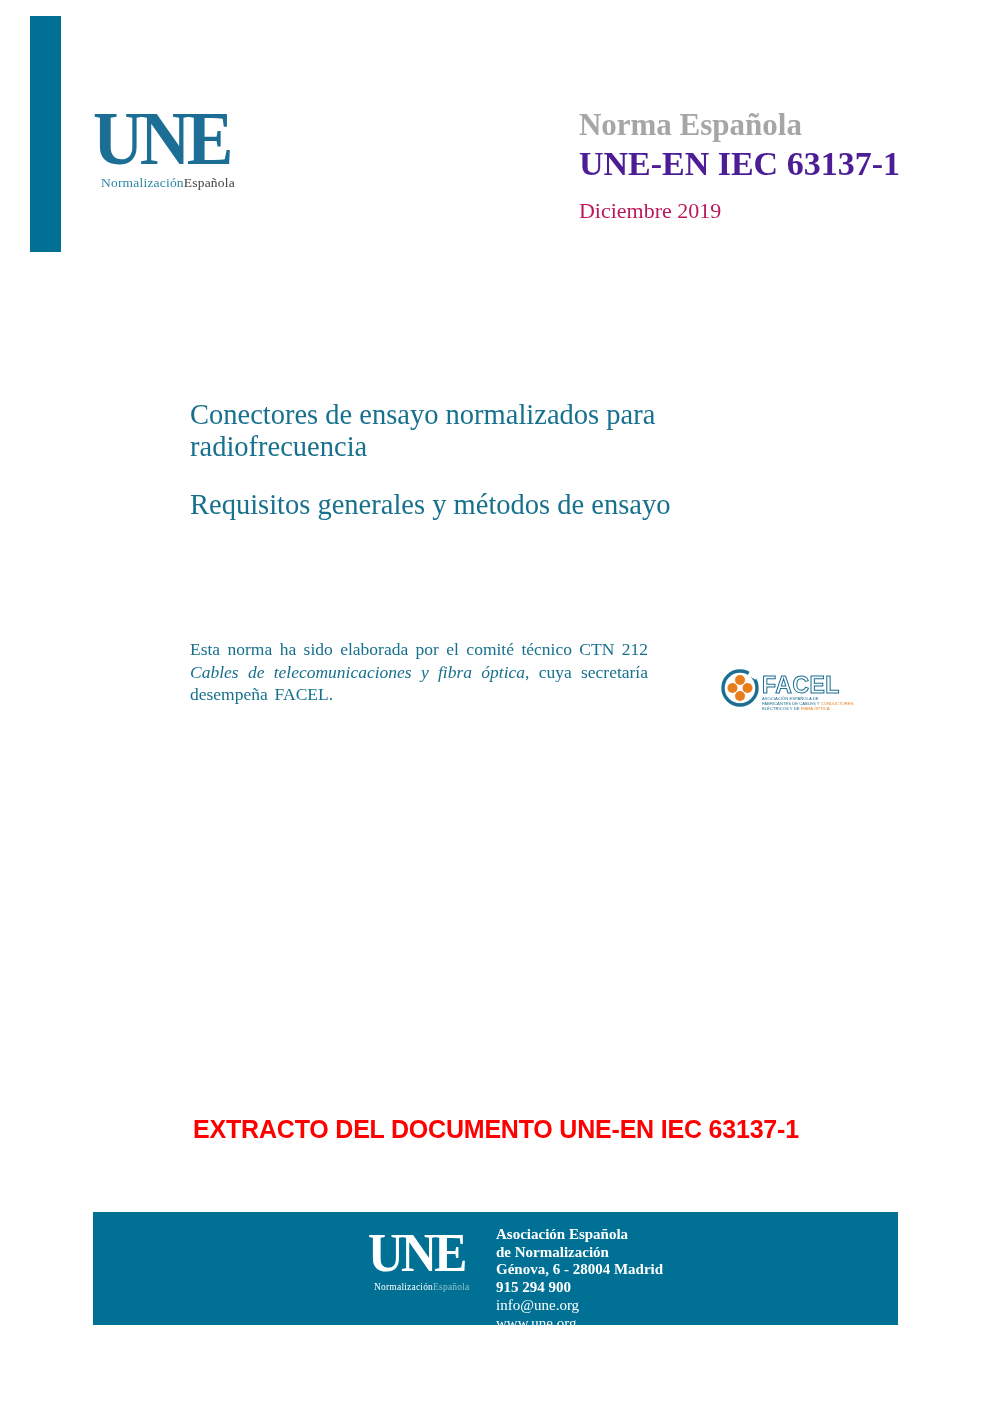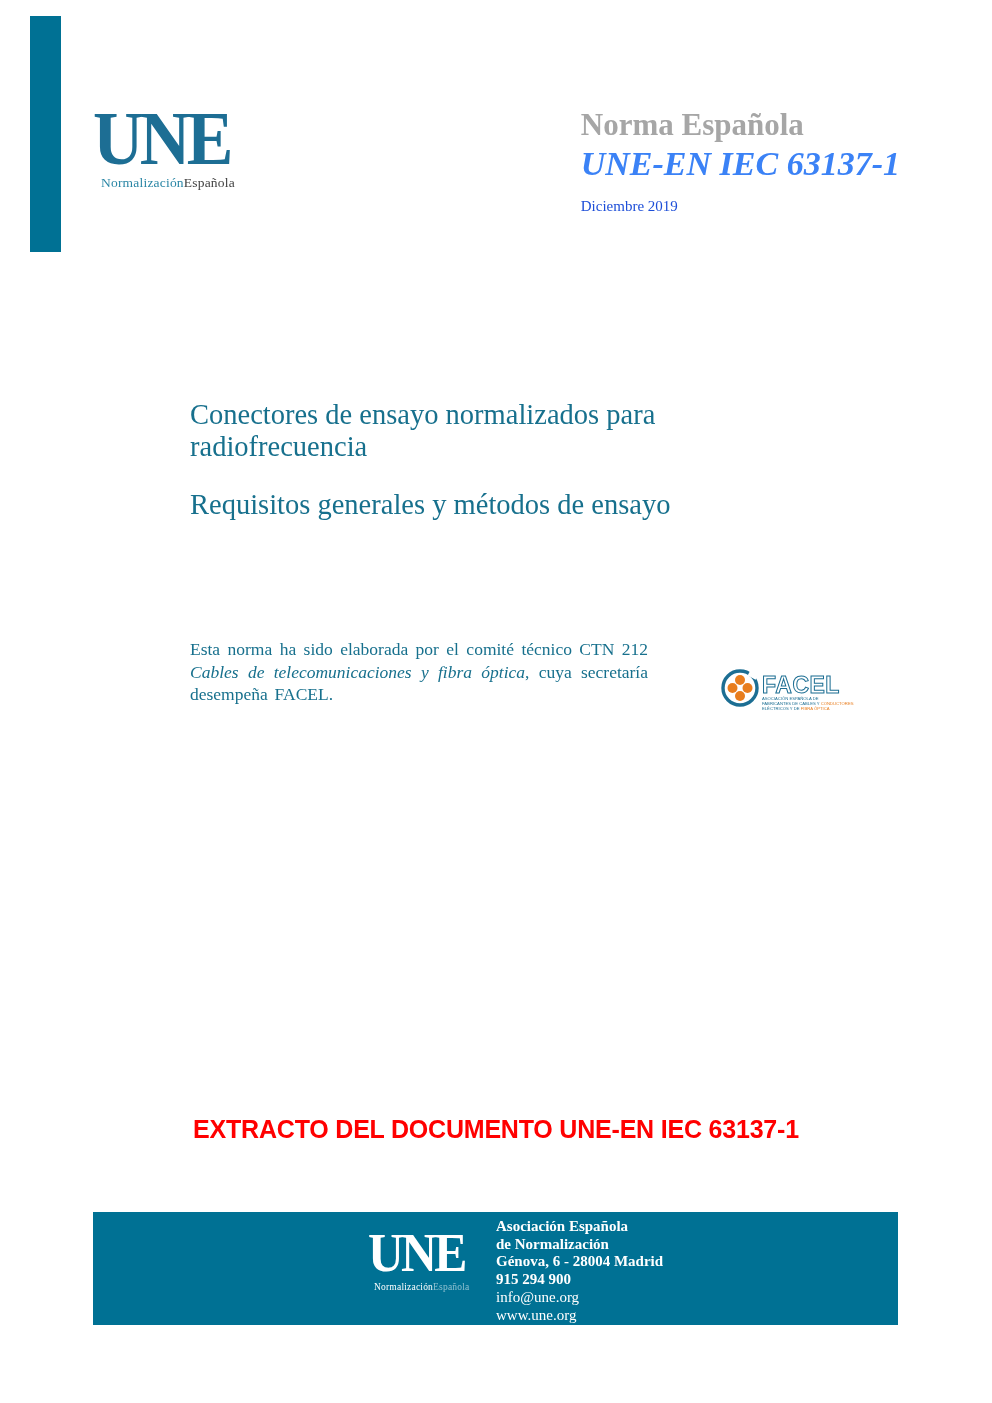--- a/index.html
+++ b/index.html
@@ -28,22 +28,22 @@
   .une-tagline {
     position:absolute; left:8px; top:75px; font-size:13.5px; white-space:nowrap;
     letter-spacing:0.2px;
   }
   .une-tagline .t1 { color:#2A86A5; }
   .une-tagline .t2 { color:#3F3F3F; }
 
   
   .head-right { position:absolute; right:92px; top:92px; }
   .doc-type  { font-size:31px; font-weight:bold; color:#A6A6A6; line-height:1.1; }
-  .doc-code  { font-size:34px; font-weight:bold; color:#3b82f6; line-height:1.2; margin-top:2px;font-style:italic; }
-  .doc-date  { font-size:15px; color:#1d4ed8; margin-top:13px; }
+  .doc-code  { font-size:34px; font-weight:bold; color:#4c1d95; line-height:1.2; margin-top:2px; }
+  .doc-date  { font-size:22px; color:#be185d; margin-top:13px; }
 
   
   .title-block { position:absolute; left:190px; top:383px; width:565px; color:#17708D; }
   .title-block p { font-size:28.5px; line-height:32px; }
   .title-block p + p { margin-top:26px; }
 
   
   .committee {
     position:absolute; left:190px; top:622px; width:458px;
     font-size:17.5px; line-height:22.6px; color:#17708D;
@@ -71,21 +71,21 @@
     font-weight:bold; color:#ffffff; font-size:54px; line-height:1;
     letter-spacing:-3px; transform:scaleX(0.92); transform-origin:left top;
     white-space:nowrap;
   }
   .footer-tagline {
     position:absolute; left:6px; top:56px; font-size:9.5px; white-space:nowrap;
     letter-spacing:0.2px;
   }
   .footer-tagline .t1 { color:#ffffff; }
   .footer-tagline .t2 { color:rgba(255,255,255,0.55); }
-  .footer-address { position:absolute; left:403px; top:6px; font-size:15px; line-height:17.7px; }
+  .footer-address { position:absolute; left:403px; top:14px; font-size:15px; line-height:17.7px; }
   .footer-address .bold { font-weight:bold; }
 </style>
 </head>
 <body>
 
 <div id="page">
 
   <div class="corner-bar"></div>
 
   <div class="une-logo">

